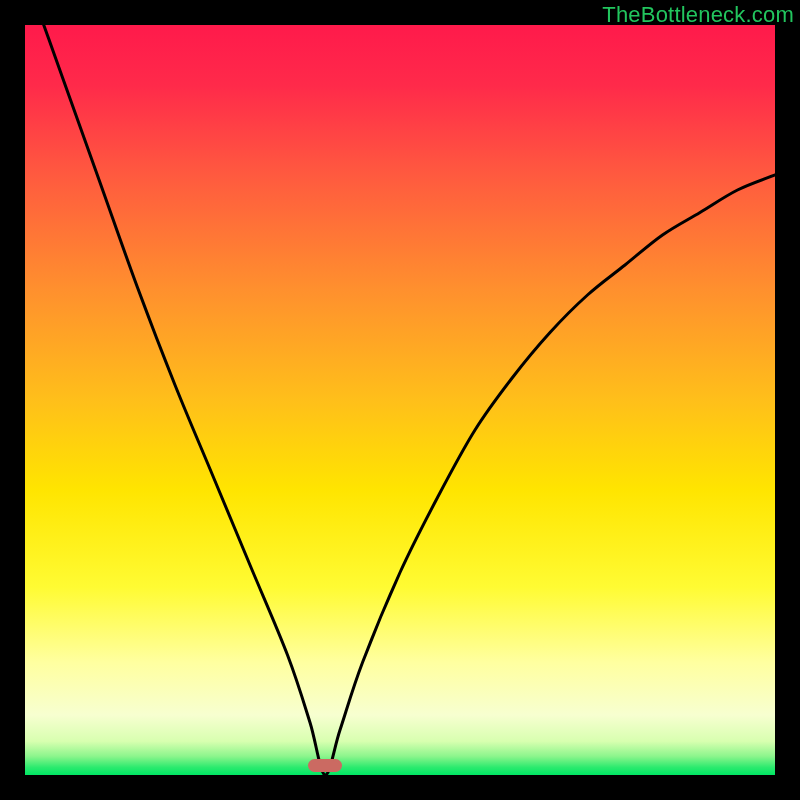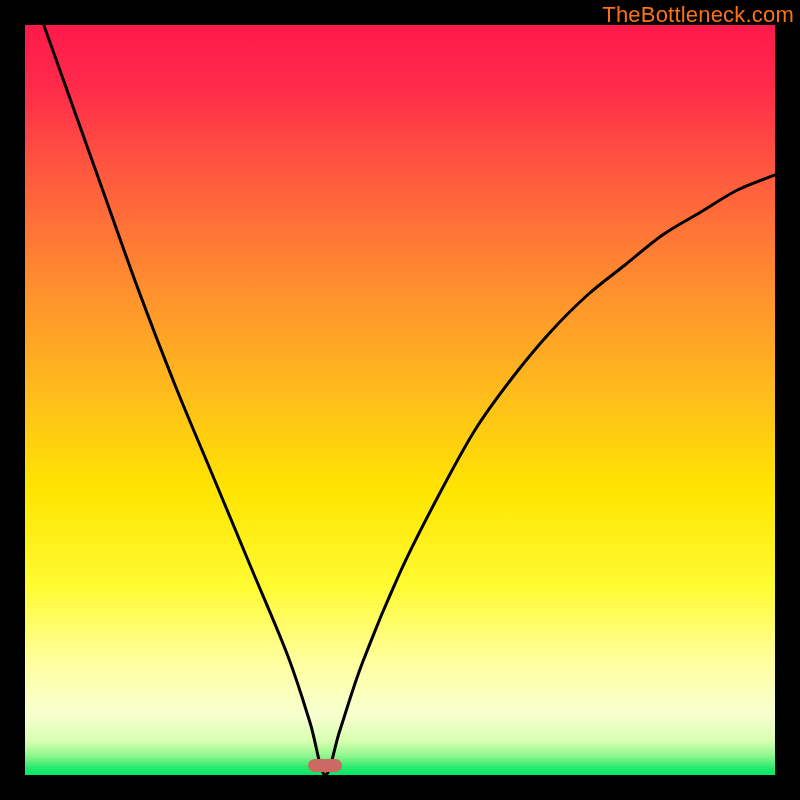--- a/index.html
+++ b/index.html
@@ -22,21 +22,21 @@
     top: 25px;
     left: 25px;
     width: 750px;
     height: 750px;
     overflow: hidden;
   }
   .watermark {
     position: absolute;
     top: 2px;
     right: 6px;
-    color: #f97316;
+    color: #22c55e;
     font-size: 22px;
     font-weight: 400;
     letter-spacing: 0.2px;
     font-family: Arial, Helvetica, sans-serif;
   }
   .pill {
     position: absolute;
     width: 34px;
     height: 13px;
     left: 283px;

